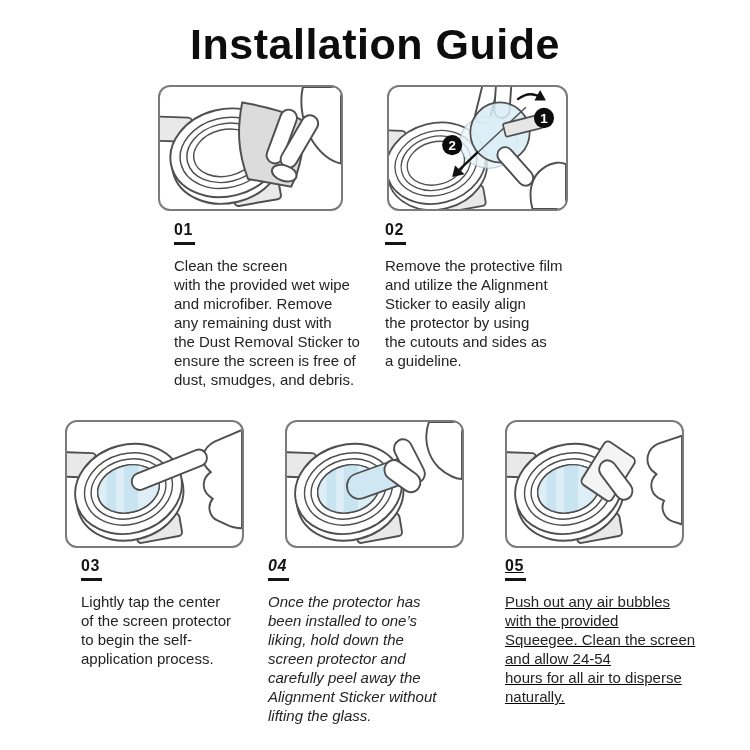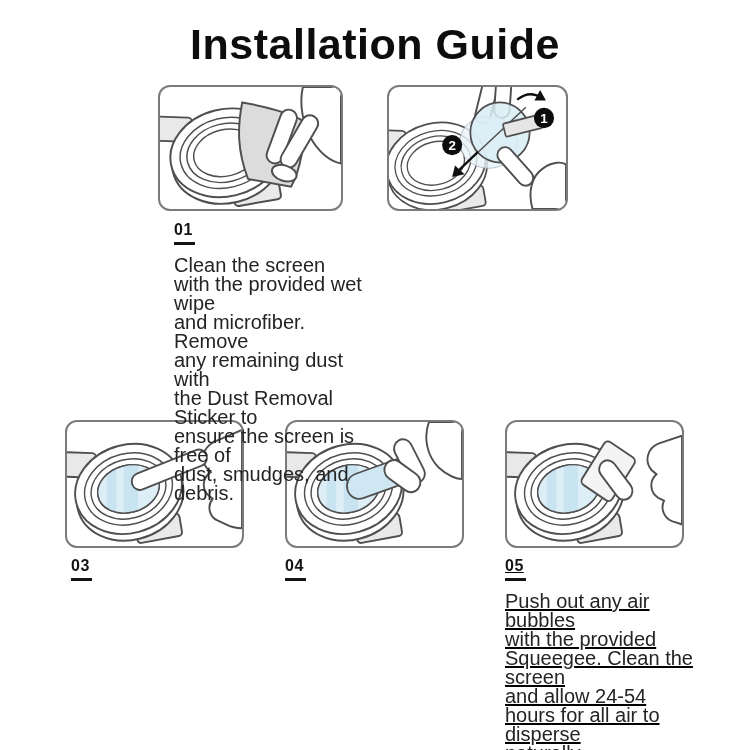--- a/index.html
+++ b/index.html
@@ -17,27 +17,27 @@
   }
   .panel svg{display:block;width:100%;height:100%;}
   .p1{left:158px;top:85px;width:185px;height:126px;}
   .p2{left:387px;top:85px;width:181px;height:126px;}
   .p3{left:65px;top:420px;width:179px;height:128px;}
   .p4{left:285px;top:420px;width:179px;height:128px;}
   .p5{left:505px;top:420px;width:179px;height:128px;}
   .step{position:absolute;}
   .s1{left:160px;top:221px;width:205px;margin-left:14px;}
   .s2{left:385px;top:221px;width:205px;}
-  .s3{left:71px;top:557px;width:205px;}
-  .s4{left:285px;top:557px;width:212px;}
+  .s3{left:81px;top:557px;width:205px;}
+  .s4{left:268px;top:557px;width:212px;font-style:italic;}
   .s5{left:505px;top:557px;width:218px;text-decoration:underline;}
   .step-number{font-size:16px;font-weight:bold;color:#141414;letter-spacing:0.5px;}
   .step-underline{width:21px;height:3px;background:#141414;margin-top:3px;}
   .step-text{
-    margin-top:11px;font-size:20px;line-height:19px;color:#242424;
+    margin-top:11px;font-size:15px;line-height:19px;color:#242424;
     white-space:pre-line;
   }
 </style>
 </head>
 <body>
 
 <div class="canvas">
 
   <svg width="0" height="0" style="position:absolute" aria-hidden="true">
     <defs>
@@ -148,29 +148,50 @@
     <div class="step-underline"></div>
     <div class="step-text">Clean the screen
 with the provided wet wipe
 and microfiber. Remove
 any remaining dust with
 the Dust Removal Sticker to
 ensure the screen is free of
 dust, smudges, and debris.</div>
   </div>
 
+  <div class="step s2">
+    <div class="step-number">02</div>
+    <div class="step-underline"></div>
+    <div class="step-text">Remove the protective film
+and utilize the Alignment
+Sticker to easily align
+the protector by using
+the cutouts and sides as
+a guideline.</div>
+  </div>
 
   <div class="step s3">
     <div class="step-number">03</div>
     <div class="step-underline"></div>
+    <div class="step-text">Lightly tap the center
+of the screen protector
+to begin the self-
+application process.</div>
   </div>
 
   <div class="step s4">
     <div class="step-number">04</div>
     <div class="step-underline"></div>
+    <div class="step-text">Once the protector has
+been installed to one’s
+liking, hold down the
+screen protector and
+carefully peel away the
+Alignment Sticker without
+lifting the glass.</div>
   </div>
 
   <div class="step s5">
     <div class="step-number">05</div>
     <div class="step-underline"></div>
     <div class="step-text">Push out any air bubbles
 with the provided
 Squeegee. Clean the screen
 and allow 24-54
 hours for all air to disperse

